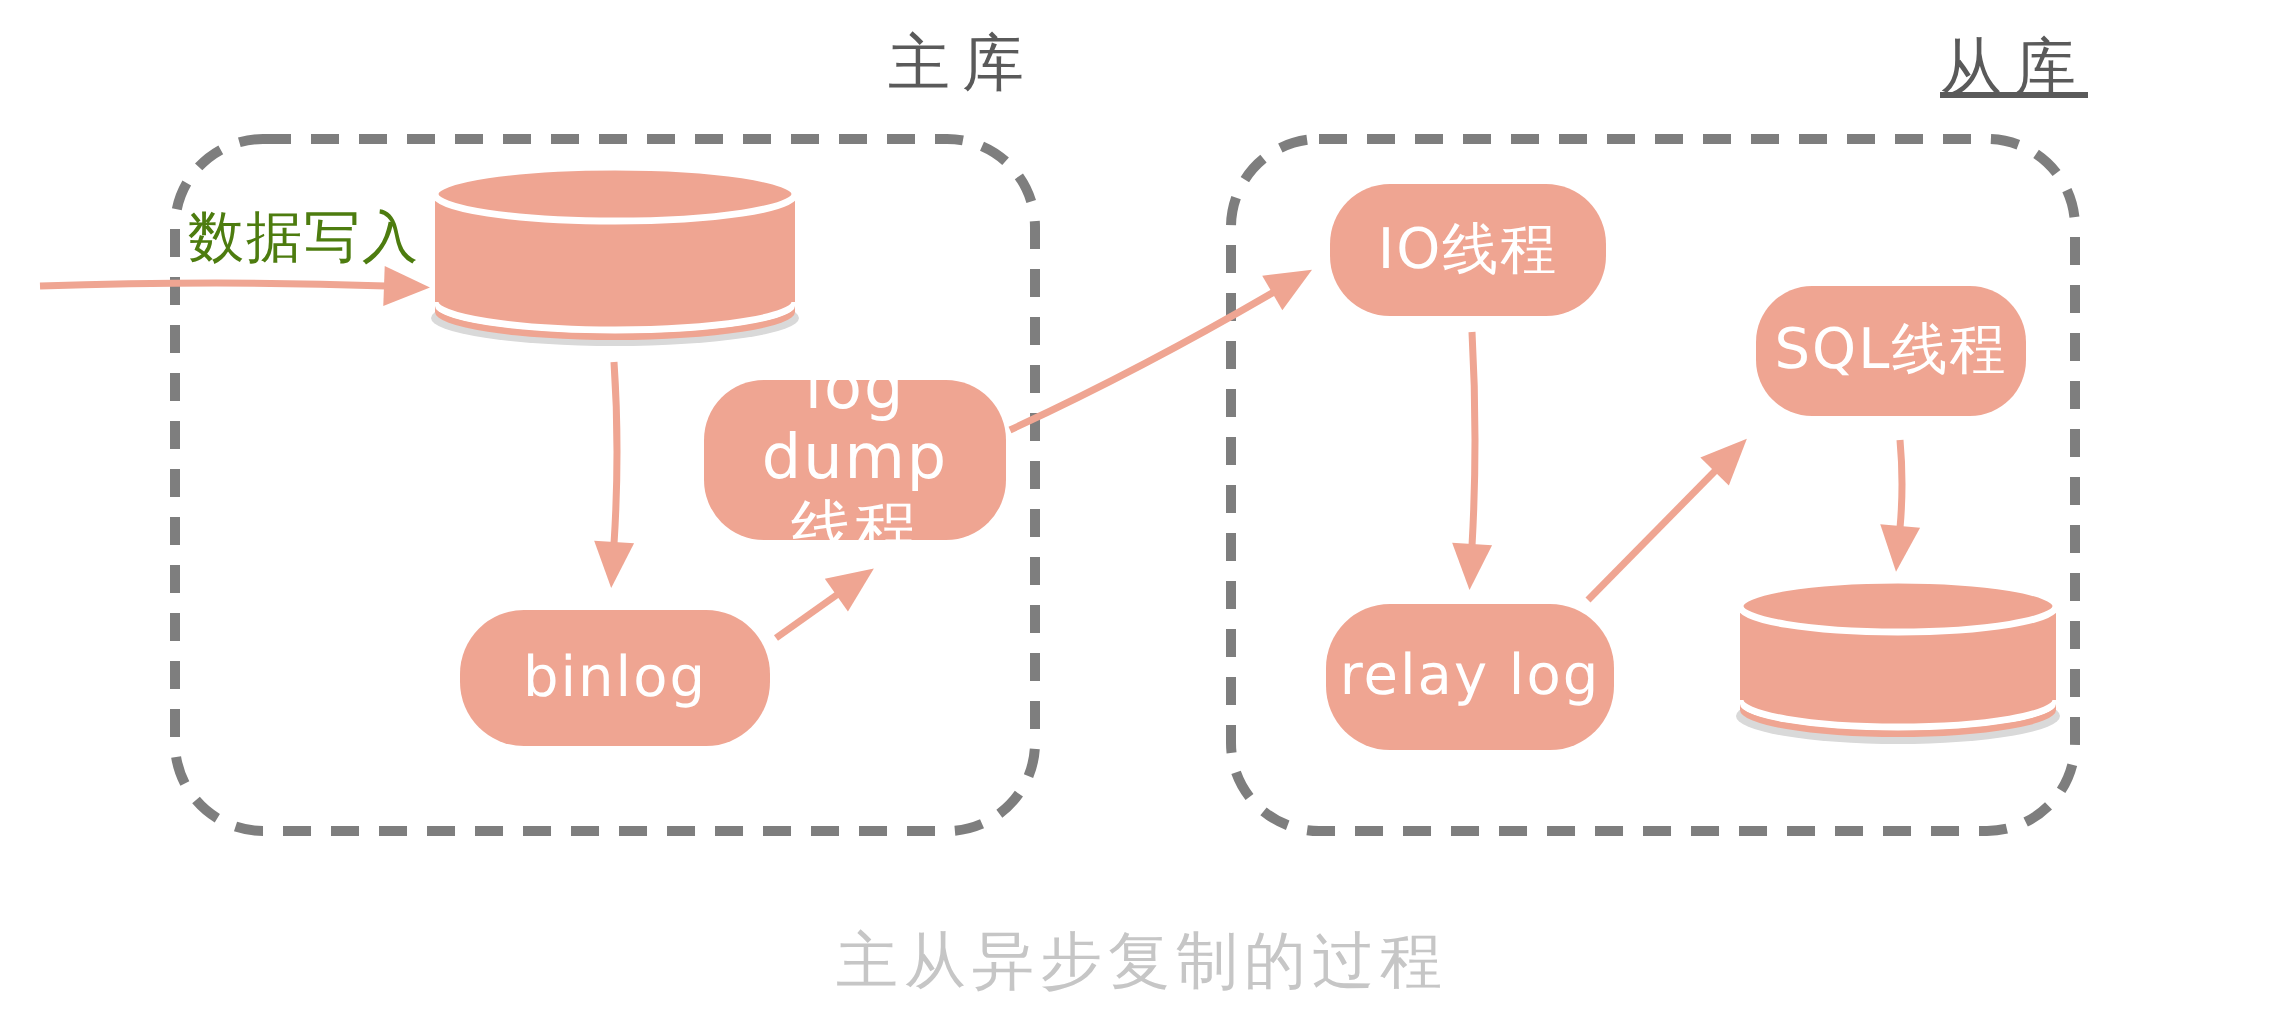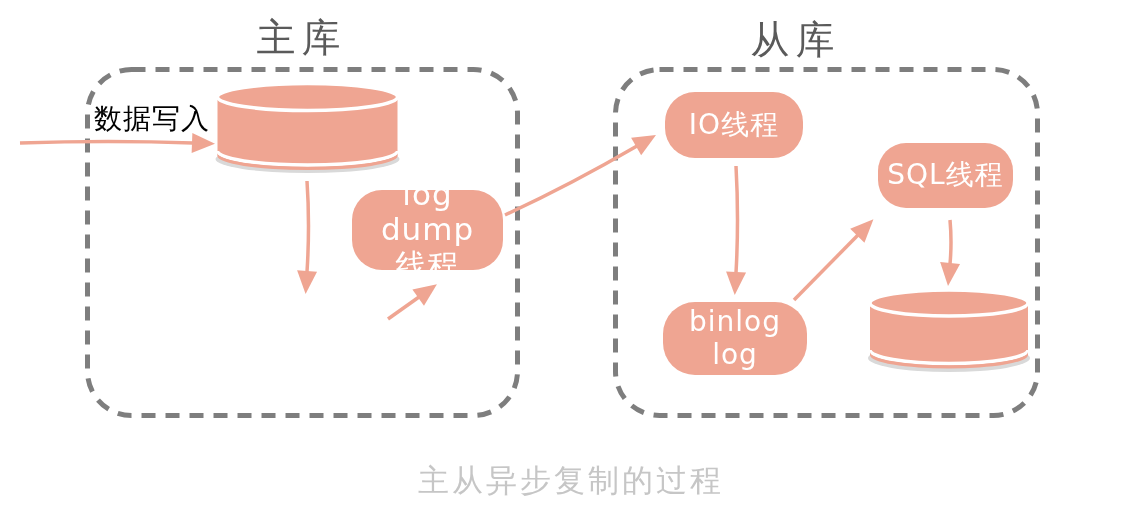--- a/index.html
+++ b/index.html
@@ -17,29 +17,29 @@
   .svg-layer {
     position: absolute;
     left: 0; top: 0;
     width: 1142px; height: 506px;
     z-index: 1;
     pointer-events: none;
   }
 
   .group-title {
     position: absolute;
-    text-align: center;
-    font-size: 39px;
+    text-align: right;
+    font-size: 31px;
     font-weight: 500;
     color: #5a5a5a;
     letter-spacing: 6px;
     z-index: 2;
   }
   .group-title.master { left: 85px; top: 11px; width: 433px; }
-  .group-title.slave  { left: 583px; top: 13px; width: 425px; }
+  .group-title.slave  { left: 619px; top: 13px; width: 425px; text-decoration: underline; }
 
   .node {
     position: absolute;
     background: #EFA592;
     color: #ffffff;
     display: flex;
     flex-direction: column;
     align-items: center;
     justify-content: center;
     text-align: center;
@@ -49,21 +49,21 @@
     line-height: 1.15;
   }
   .node.binlog    { left: 230px; top: 305px; width: 155px; height: 68px; border-radius: 32px; }
   .node.logdump   { left: 352px; top: 190px; width: 151px; height: 80px; border-radius: 30px; font-size: 31px; }
   .node.iothread  { left: 665px; top: 92px;  width: 138px; height: 66px; border-radius: 30px; align-items: center; }
   .node.sqlthread { left: 878px; top: 143px; width: 135px; height: 65px; border-radius: 28px; align-items: center; }
   .node.relaylog  { left: 663px; top: 302px; width: 144px; height: 73px; border-radius: 32px; }
 
   .flow-label {
     position: absolute;
-    color: #000000;
+    color: #4d7c0f;
     font-size: 28px;
     letter-spacing: 1px;
     z-index: 2;
     white-space: nowrap;
   }
   .flow-label.data-write    { left: 94px;  top: 100px; }
   .flow-label.update-binlog { left: 171px; top: 226px; }
 
   .caption {
     position: absolute;
@@ -125,26 +125,29 @@
 
   <div class="group-title master">主库</div>
   <div class="group-title slave">从库</div>
 
   <div class="flow-label data-write">数据写入</div>
 
   <div class="node logdump">
     <span>log dump</span>
     <span>线程</span>
   </div>
+  <div class="node binlog">
+    <span>binlog</span>
+  </div>
 
   <div class="node iothread">
     <span>IO线程</span>
   </div>
   <div class="node sqlthread">
     <span>SQL线程</span>
   </div>
   <div class="node relaylog">
-    <span>binlog log</span>
+    <span>relay log</span>
   </div>
 
   <div class="caption">主从异步复制的过程</div>
 
 </div>
 
 </body></html>

